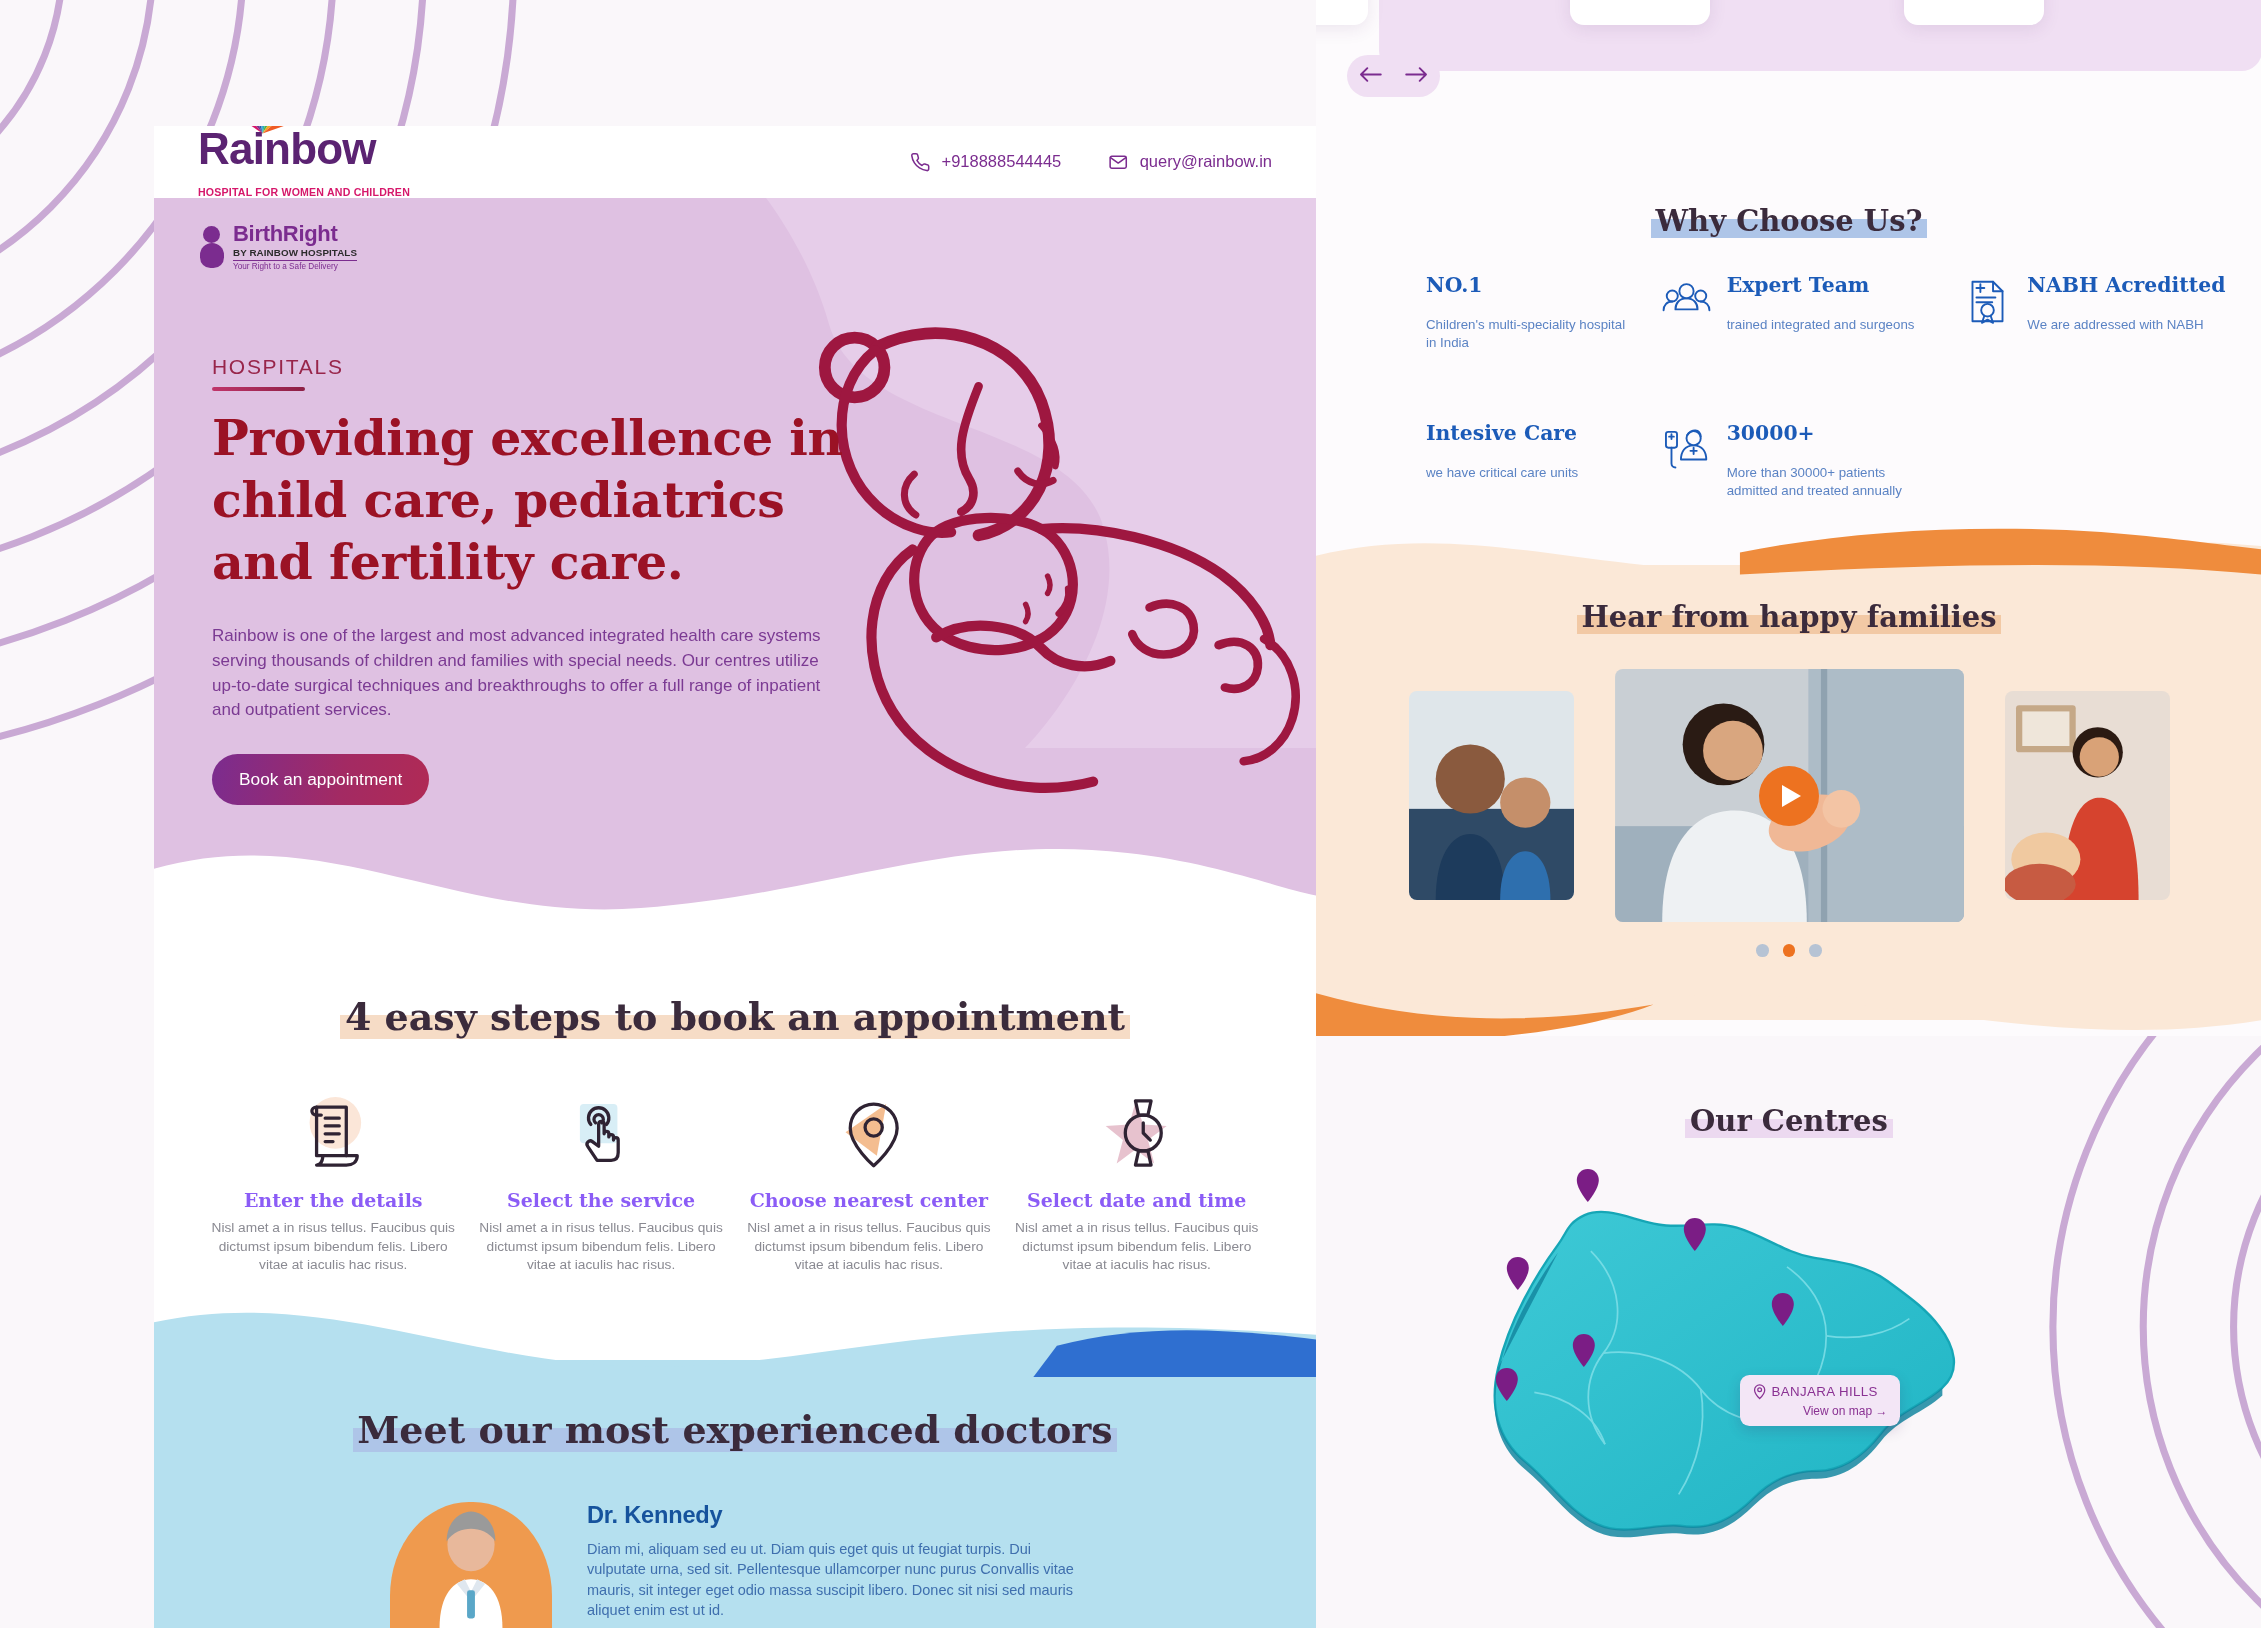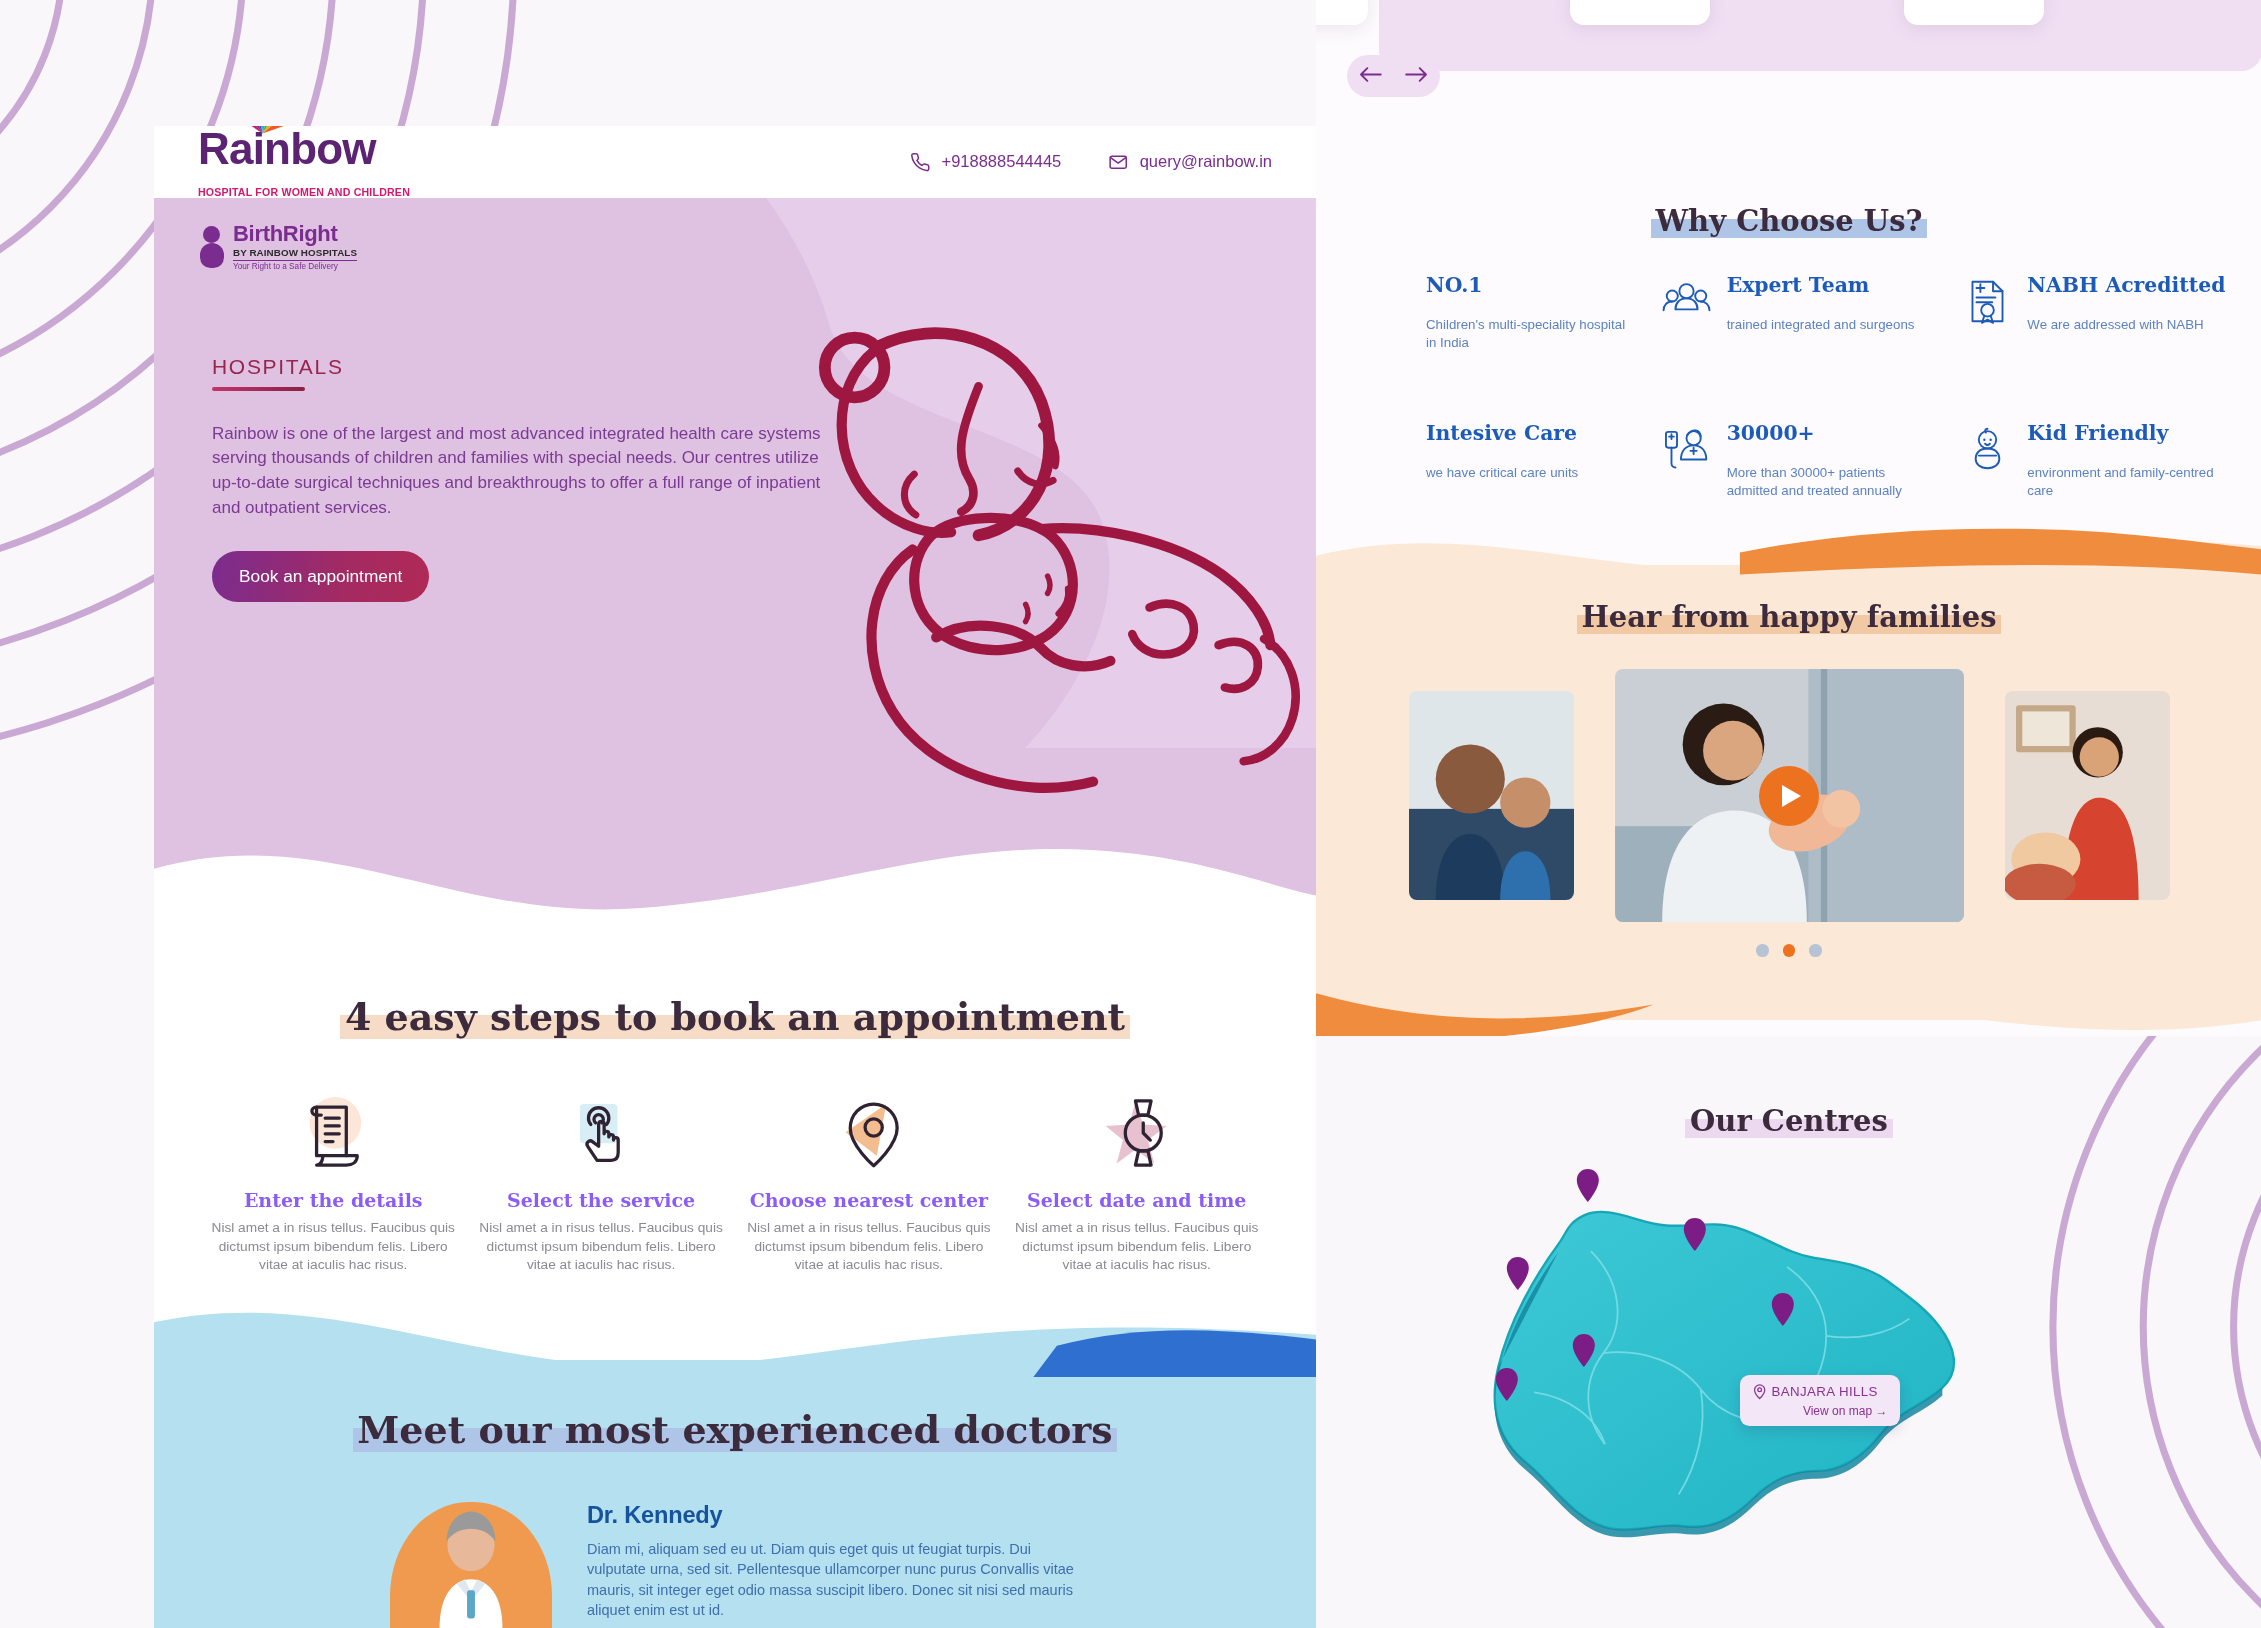--- a/index.html
+++ b/index.html
@@ -271,20 +271,21 @@
           <path d="M330 292 C400 286 498 306 560 350 C598 378 620 412 622 440" stroke-width="13"></path>
           <path d="M468 392 C496 380 520 392 524 414 C528 436 510 452 486 452 C468 452 452 442 446 426" stroke-width="11"></path>
           <path d="M556 440 C586 428 608 444 606 468 C604 490 584 500 564 494" stroke-width="11"></path>
           <path d="M614 432 C648 452 662 494 650 534 C640 566 614 586 588 588" stroke-width="11"></path>
         </g>
       </svg>
 
       <div class="hero-copy">
         <div class="kicker">HOSPITALS</div>
         <div class="kicker-rule"></div>
+        <h1 class="hero-h1">Providing excellence in child care, pediatrics and fertility care.</h1>
         <p class="hero-p">Rainbow is one of the largest and most advanced integrated health care systems serving thousands of children and families with special needs. Our centres utilize up-to-date surgical techniques and breakthroughs to offer a full range of inpatient and outpatient services.</p>
         <button class="cta">Book an appointment</button>
       </div>
 
       <svg class="hero-wave" viewBox="0 0 1480 150" preserveAspectRatio="none">
         <path d="M0,62 C220,0 380,130 620,112 C860,94 1020,16 1240,42 C1350,54 1430,86 1480,96 L1480,150 L0,150 Z" fill="#ffffff"></path>
       </svg>
     </div>
 
     <div class="steps-wrap">
@@ -490,36 +491,20 @@
             <path d="M40 27 c-11 0 -16 8 -16 18 h32 c0 -10 -5 -18 -16 -18z"></path>
             <path d="M36 34 h8 M40 30 v8"></path>
           </svg>
         </div>
         <div>
           <div class="why-h">30000+</div>
           <div class="why-p">More than 30000+ patients admitted and treated annually</div>
         </div>
       </div>
 
-      <div class="why-item">
-        <div class="why-ico">
-          <svg width="49" height="49" viewBox="0 0 62 62" fill="none" stroke="#1c5bb8" stroke-width="2.4" stroke-linecap="round" stroke-linejoin="round">
-            <path d="M31 6 c-3 0 -4 3 -2 5"></path>
-            <circle cx="31" cy="20" r="11"></circle>
-            <path d="M27 20 a1 1 0 0 0 0 .1 M35 20 a1 1 0 0 0 0 .1" stroke-width="3"></path>
-            <path d="M28 25 c2 2 4 2 6 0"></path>
-            <path d="M31 31 c-10 0 -15 6 -15 13 c0 7 6 12 15 12 c9 0 15 -5 15 -12 c0 -7 -5 -13 -15 -13z"></path>
-            <path d="M20 40 h22"></path>
-          </svg>
-        </div>
-        <div>
-          <div class="why-h">Kid Friendly</div>
-          <div class="why-p">environment and family-centred care</div>
-        </div>
-      </div>
     </div>
 
     <div class="testi">
       <svg class="testi-wave-top" viewBox="0 0 1205 86" preserveAspectRatio="none">
         <path d="M0,40 C200,-8 360,70 600,58 C820,48 980,6 1205,28 L1205,86 L0,86 Z" fill="#fbe8d7"></path>
         <path d="M540,36 C680,8 840,0 1000,10 C1080,16 1150,26 1205,32 L1205,64 C1000,44 760,52 540,64 Z" fill="#ef8c3d"></path>
       </svg>
 
       <div class="testi-title">
         <span class="hl hl-peach2">Hear from happy families</span>

